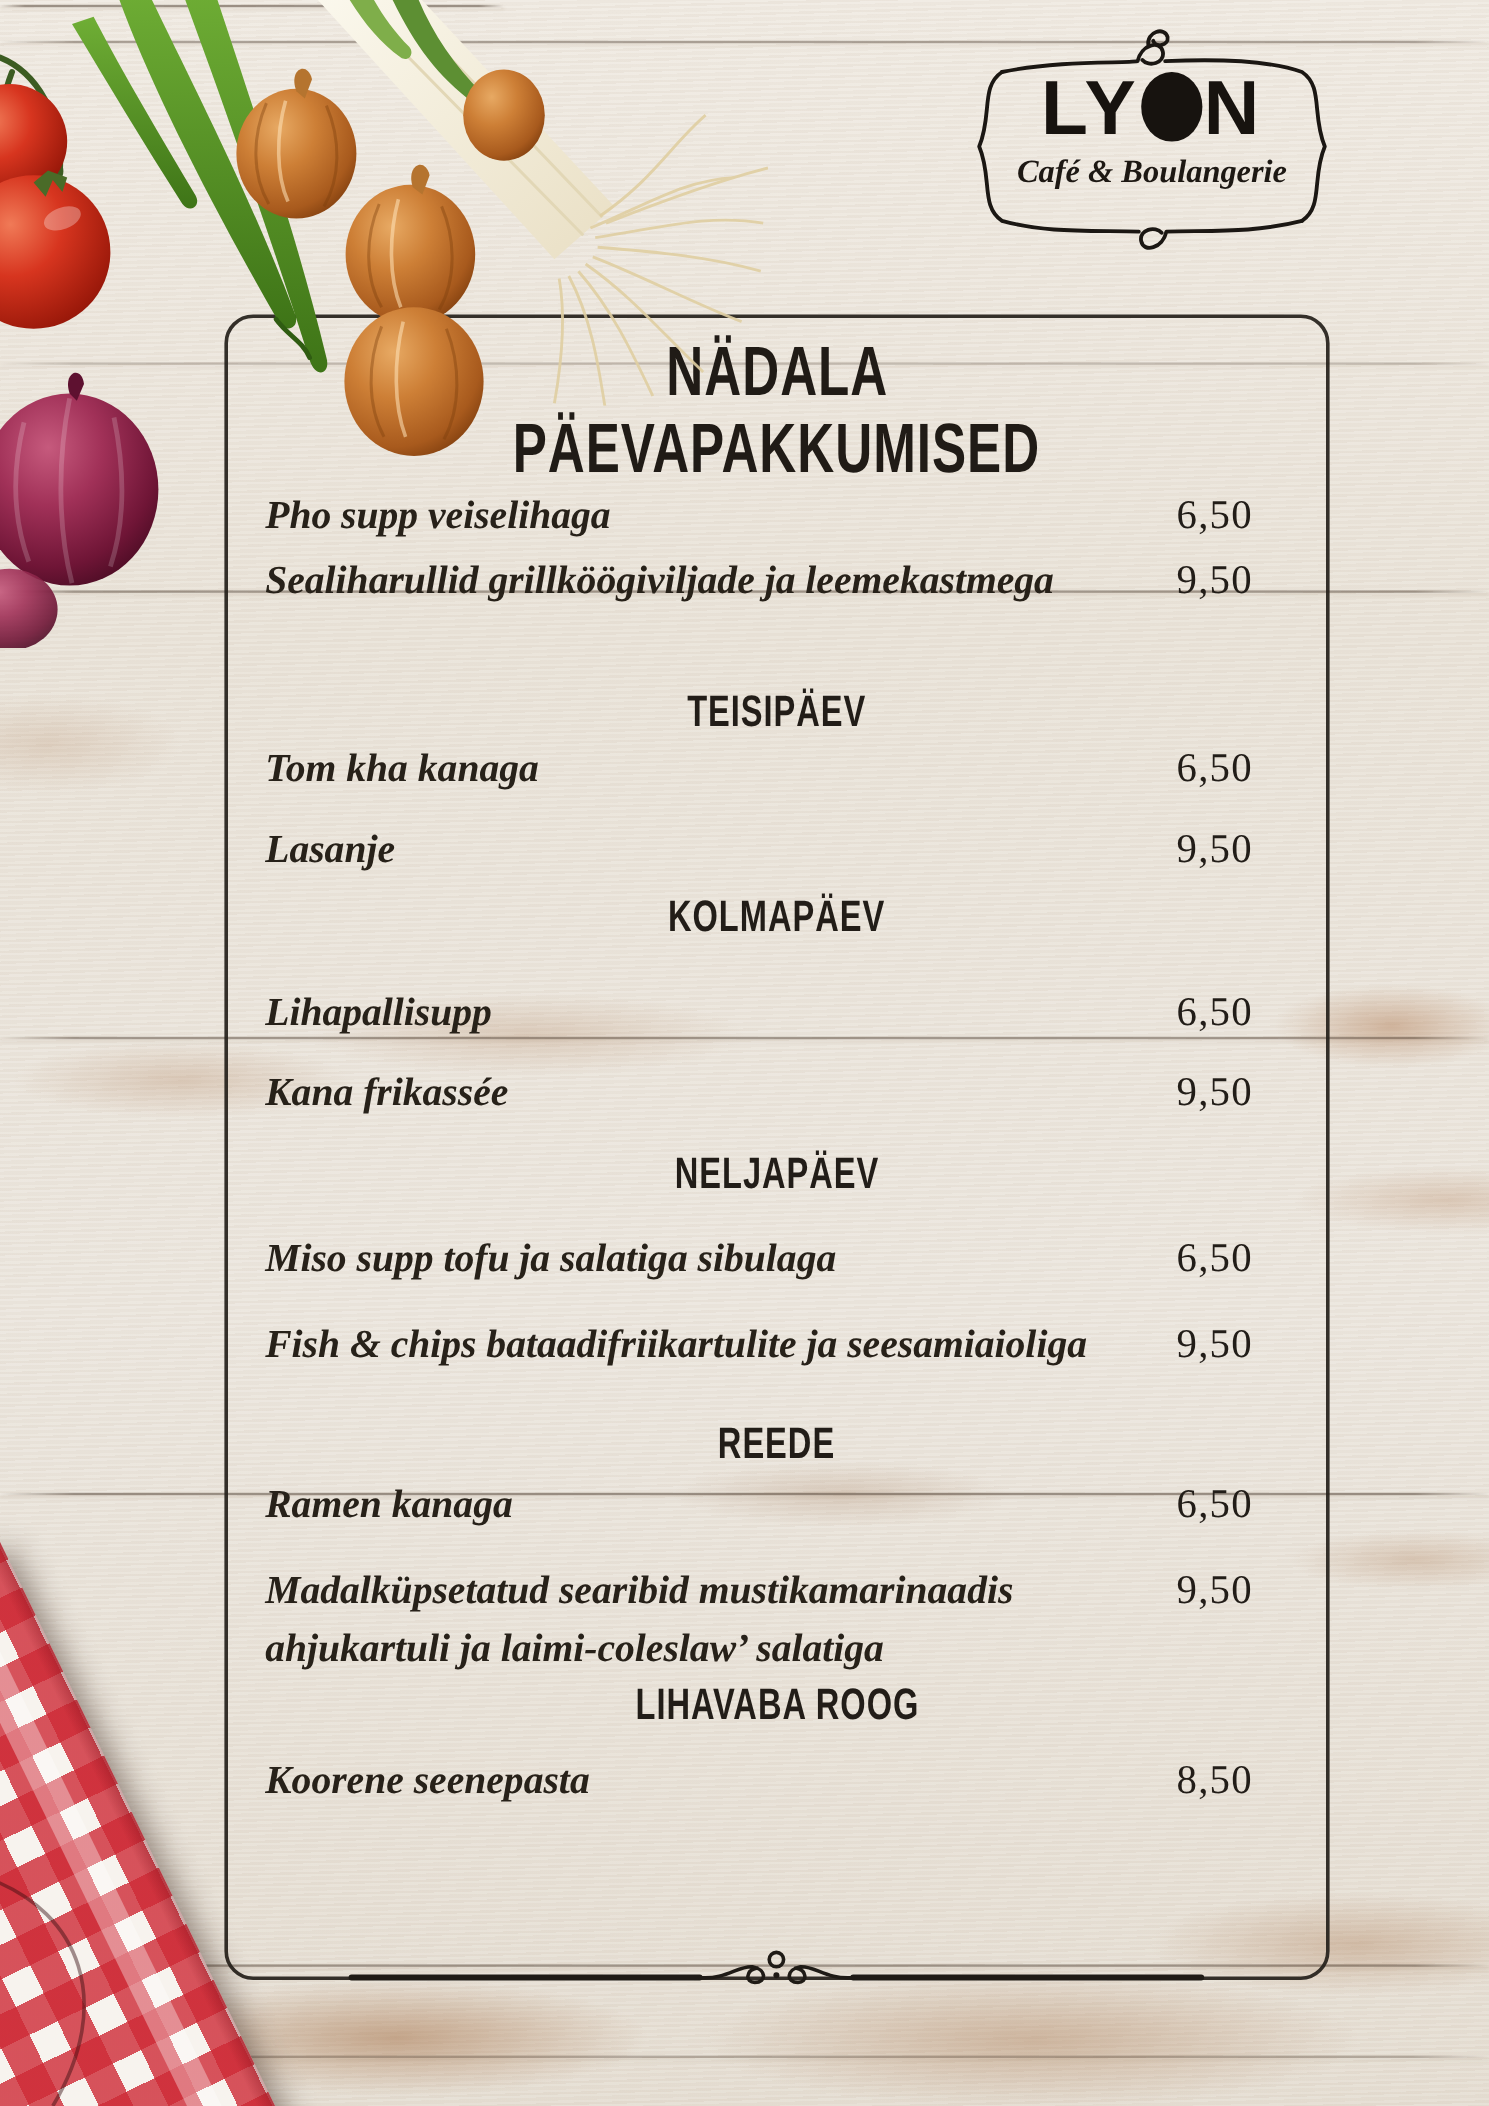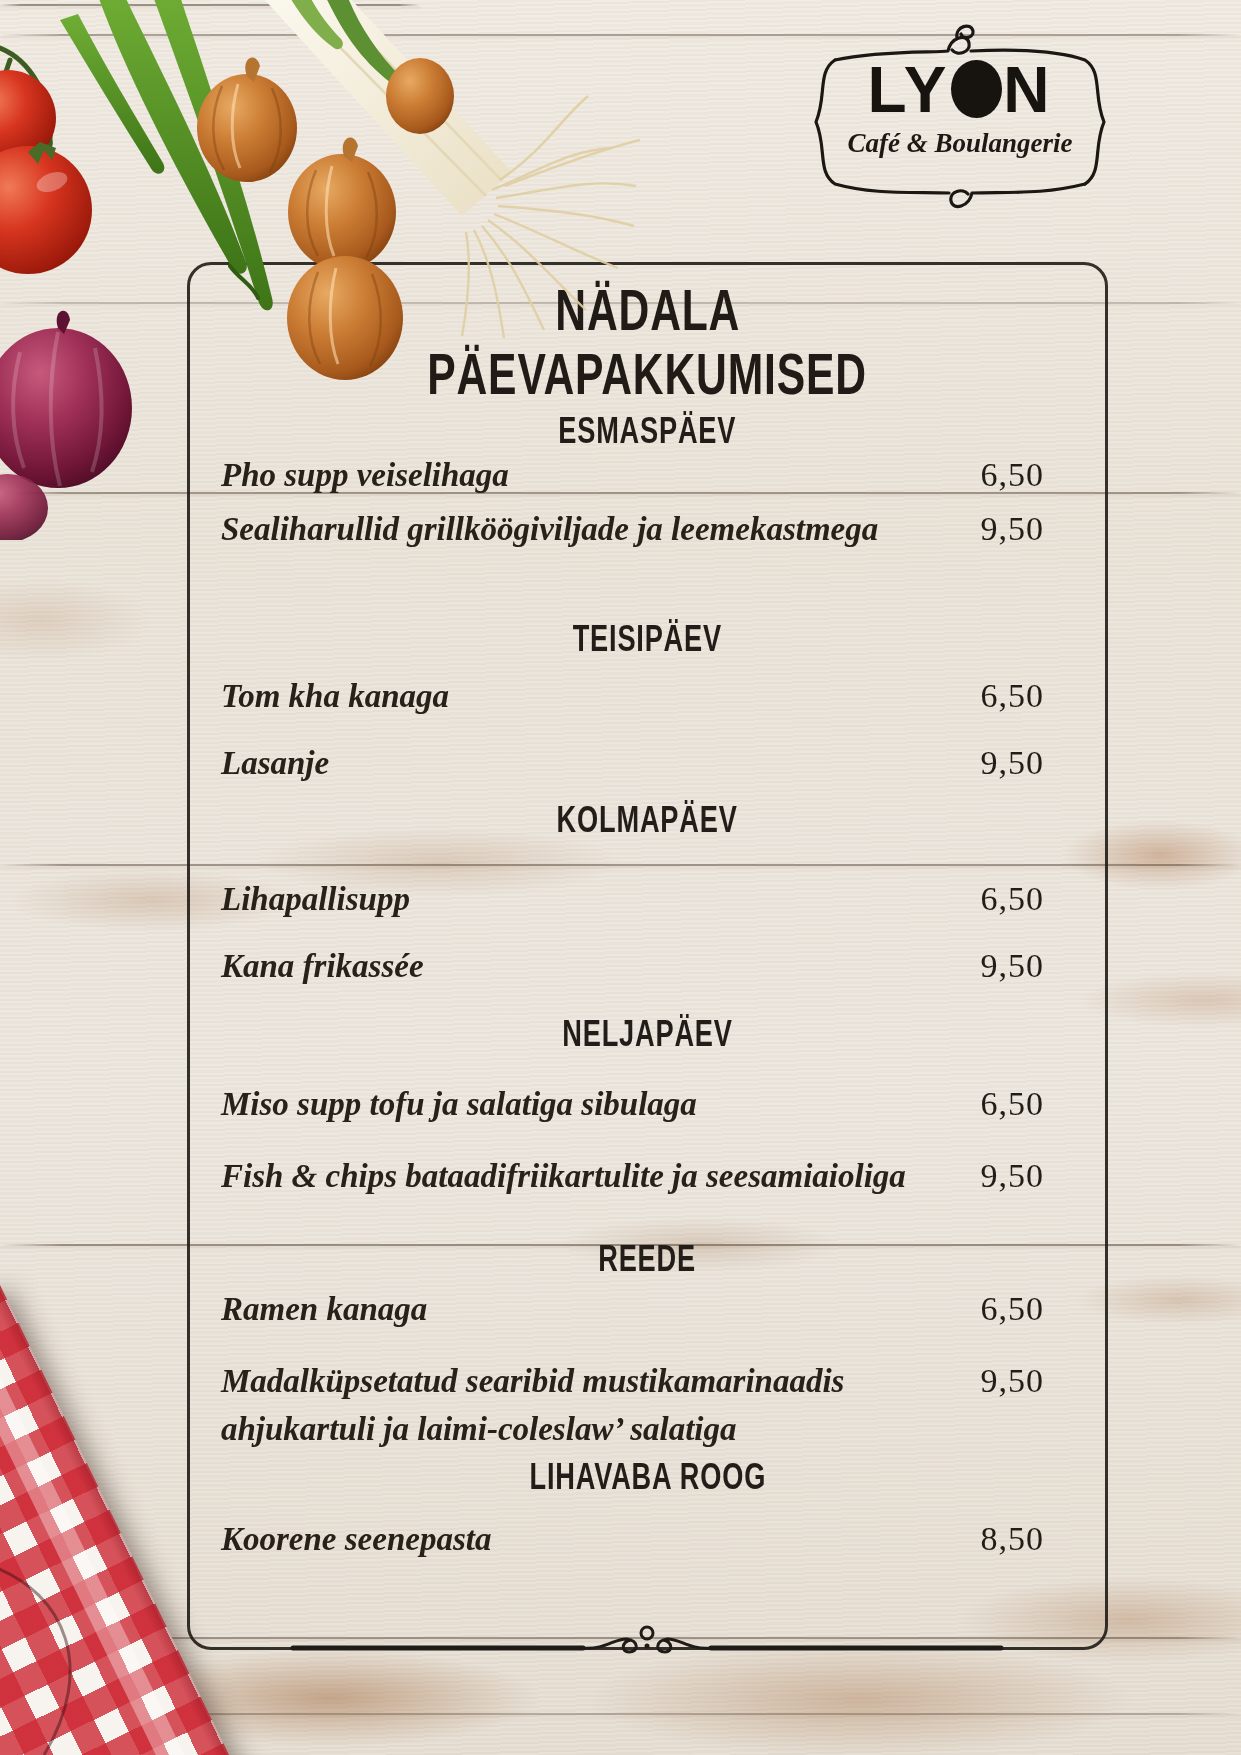--- a/index.html
+++ b/index.html
@@ -86,36 +86,33 @@
   <div class="seam" style="top:1713px;opacity:.35;"></div>
 
   <div class="frame"></div>
 
   <div class="menu-content">
     <div class="title">
       <span class="cond">NÄDALA</span><br>
       <span class="cond">PÄEVAPAKKUMISED</span>
     </div>
 
-    <div class="day" style="margin-top:3px">
-      <span class="cond">ESMASPÄEV</span>
-    </div>
     <div class="row" style="margin-top:0">
       <span class="name">Pho supp veiselihaga</span>
       <span class="price">6,50</span>
     </div>
     <div class="row" style="margin-top:6px">
       <span class="name">Sealiharullid grillköögiviljade ja leemekastmega</span>
       <span class="price">9,50</span>
     </div>
 
     <div class="day" style="margin-top:64px">
       <span class="cond">TEISIPÄEV</span>
     </div>
-    <div class="row" style="margin-top:13px">
+    <div class="row" style="margin-top:3px">
       <span class="name">Tom kha kanaga</span>
       <span class="price">6,50</span>
     </div>
     <div class="row" style="margin-top:19px">
       <span class="name">Lasanje</span>
       <span class="price">9,50</span>
     </div>
 
     <div class="day" style="margin-top:11px">
       <span class="cond">KOLMAPÄEV</span>

